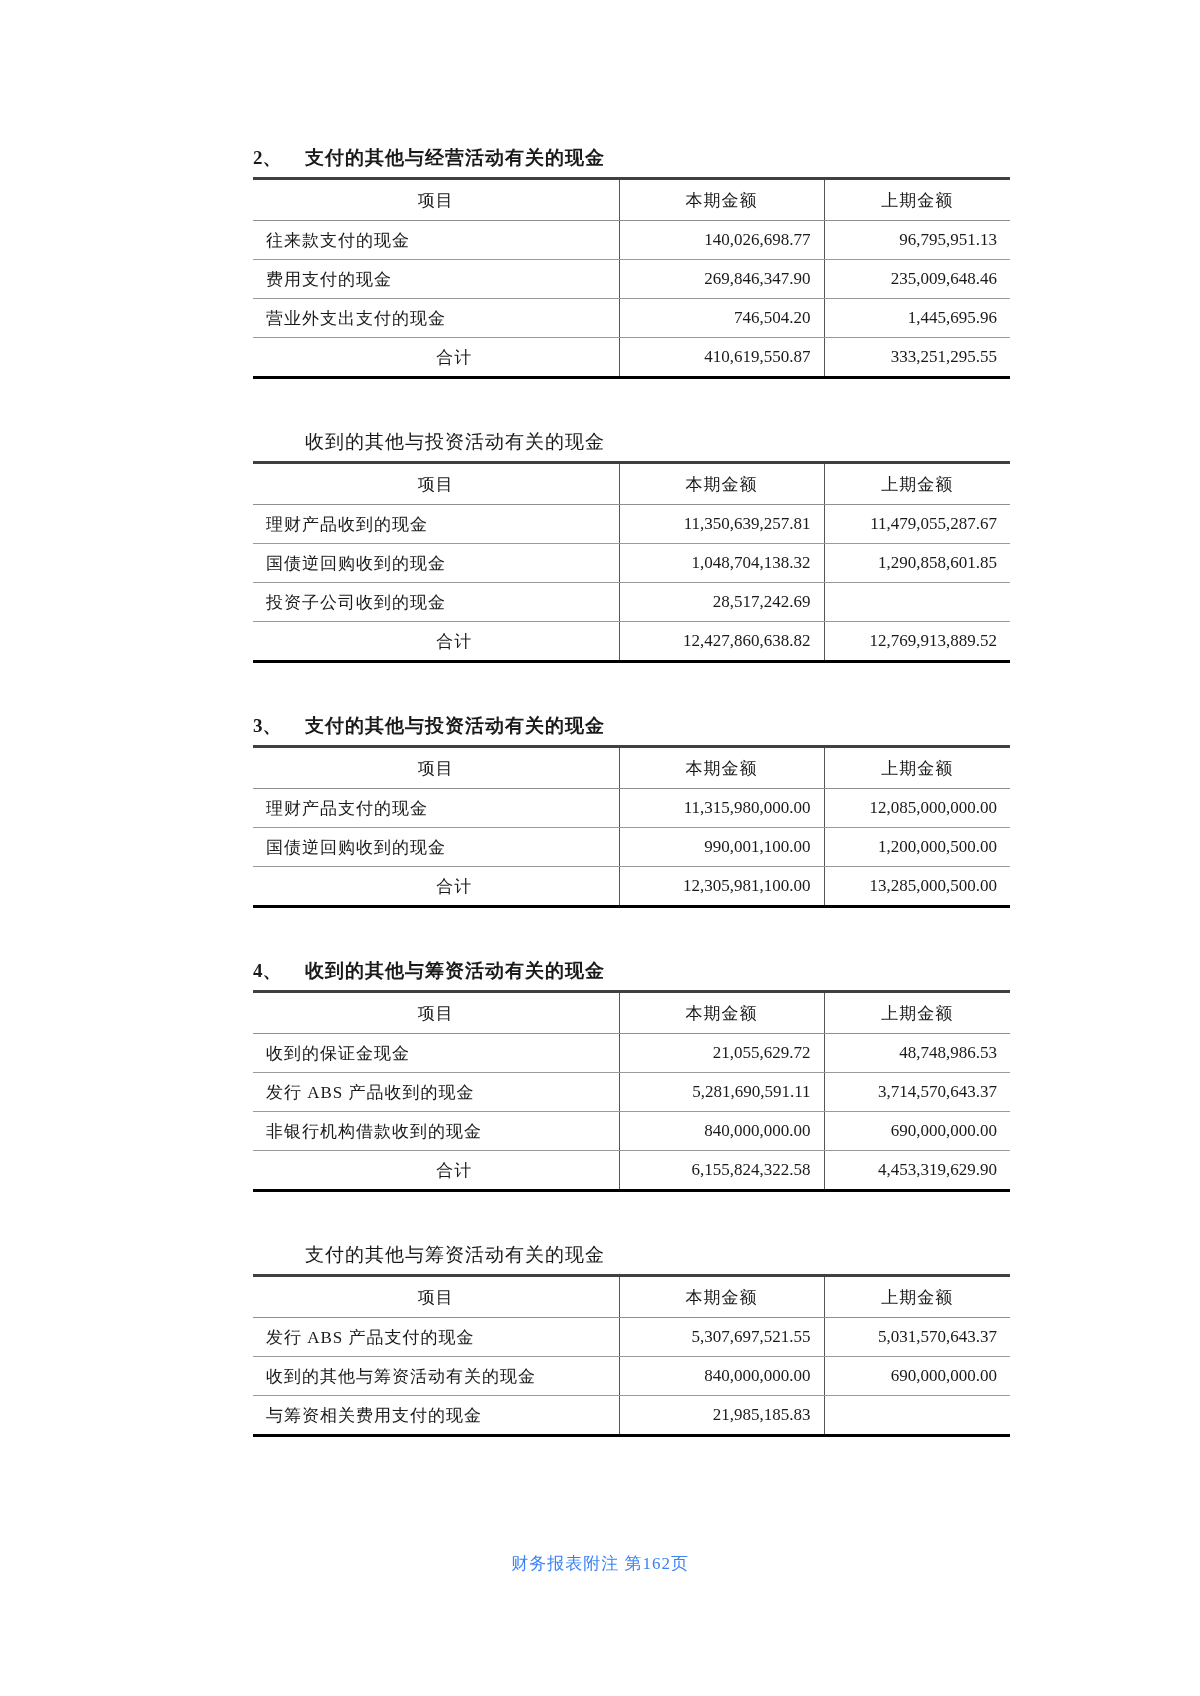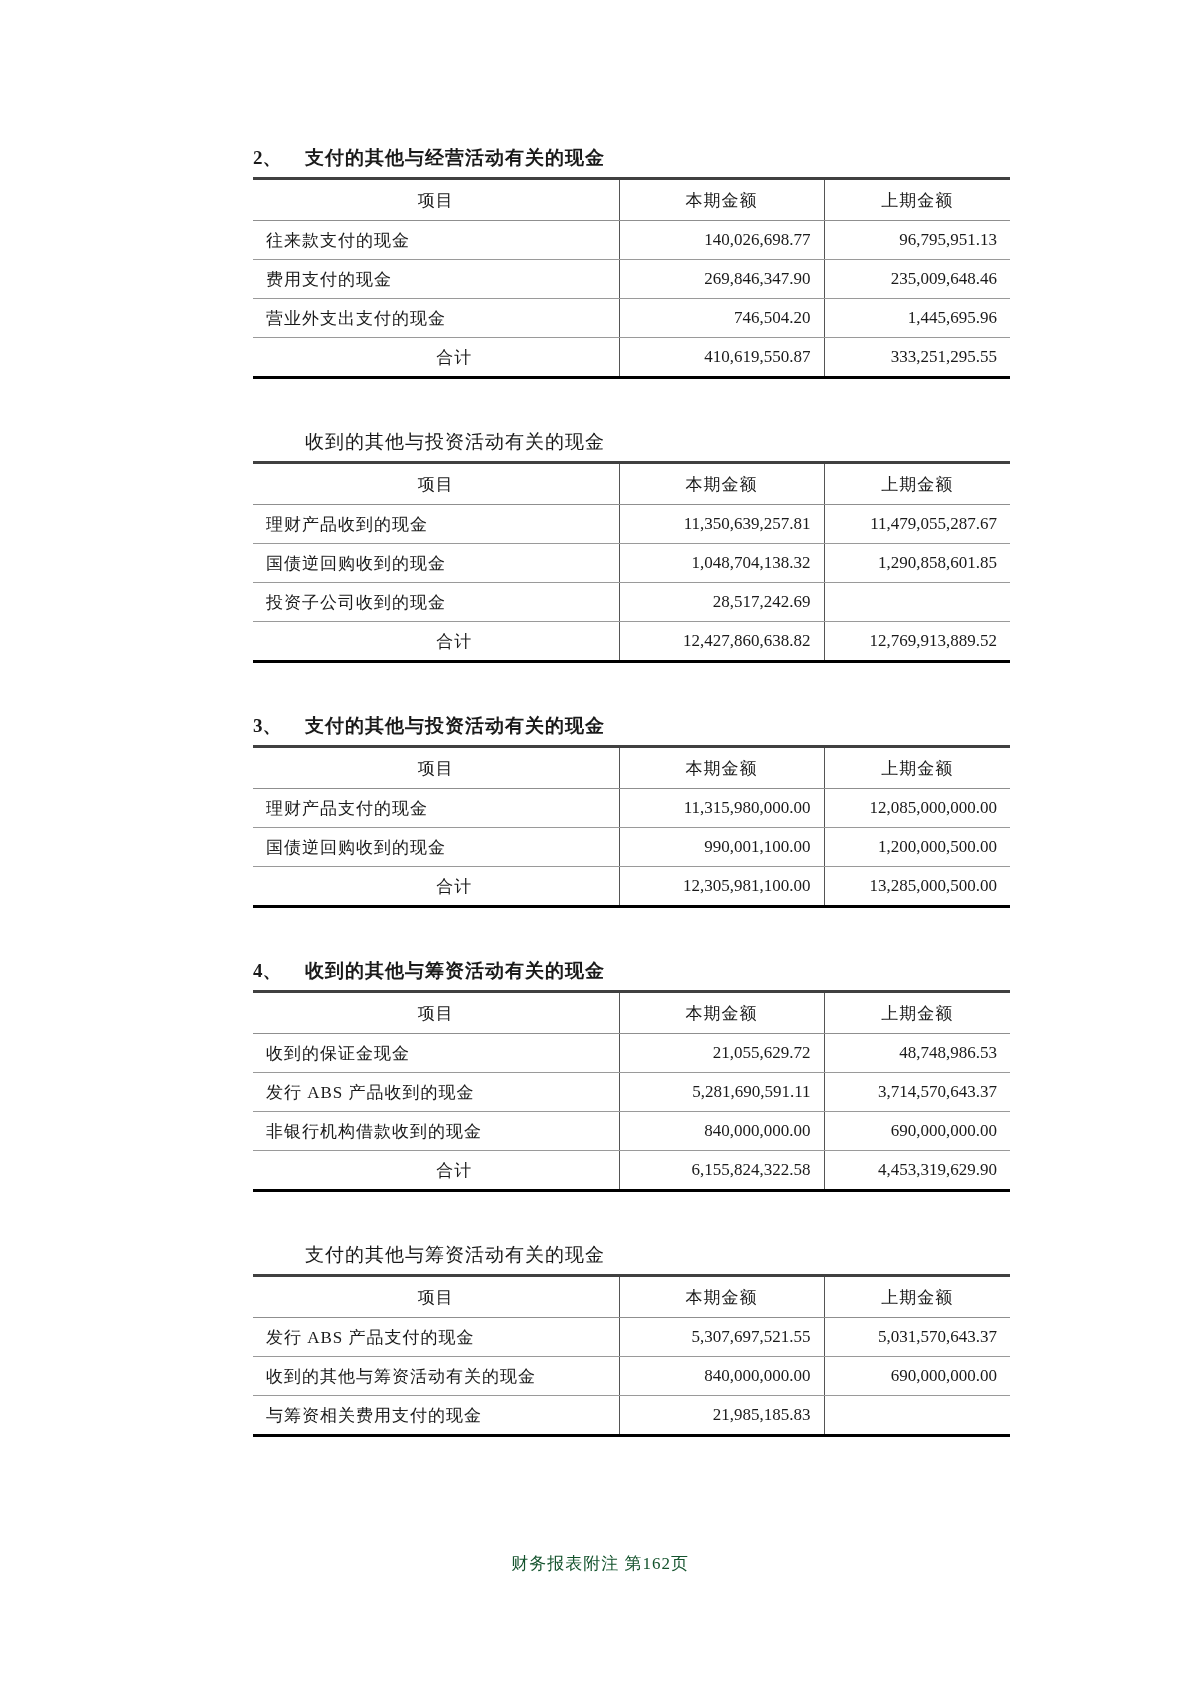--- a/index.html
+++ b/index.html
@@ -82,21 +82,21 @@
     border-left: 1px solid #555;
   }
 
   .footer {
     position: absolute;
     top: 1552px;
     left: 0;
     width: 100%;
     text-align: center;
     font-size: 17px;
-    color: #14532d;
+    color: #3b82f6;
     letter-spacing: 1px;
   }
 </style>
 </head>
 <body>
 
 <div class="page">
   <div id="sections-container">
   <section class="section numbered">
     <div class="section-heading">

